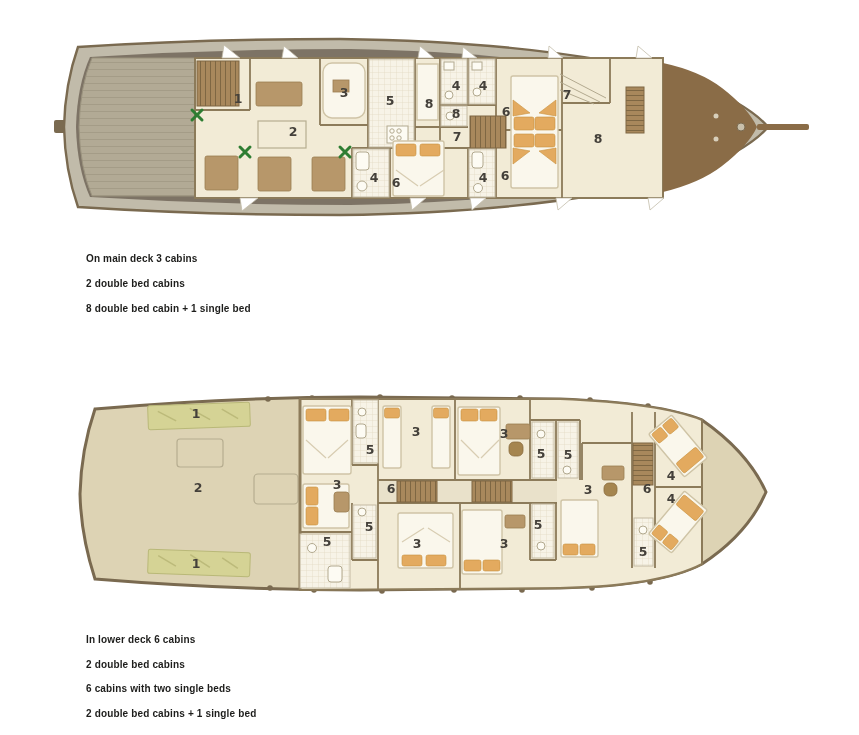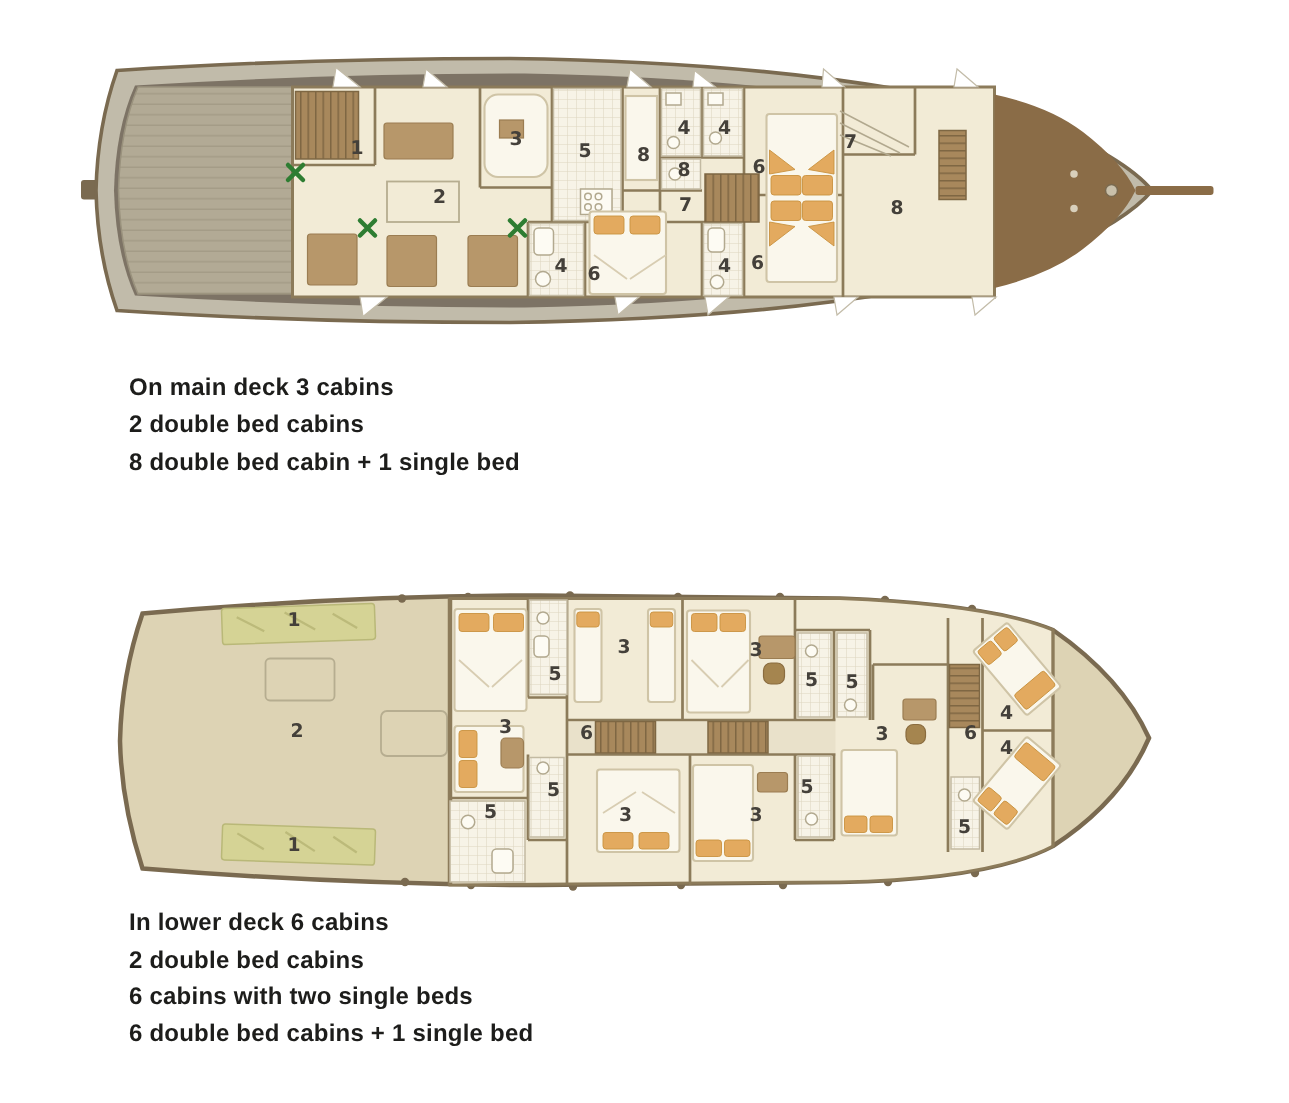--- a/index.html
+++ b/index.html
@@ -5,23 +5,23 @@
   :root{
     --hull-outline:#7a6a50; --hull-rim:#c1bbaa; --side-deck:#7d7365; --stern-planks:#b2aa95;
     --cabin:#f2ebd6; --wall:#8c7b5a; --bow:#8a6c47; --furn:#b7976a; --bed:#faf7ec;
     --pillow:#e3aa5f; --plant:#2e7d32; --lower-hull:#ddd3b4; --mat:#d5d395;
     --stairs:#a8885c; --tile:#f7f3e7; --label:#44403a; --text:#1d1d1b;
   }
   html,body{margin:0;padding:0;background:#fff;}
   .stage{position:relative;width:859px;height:735px;background:#fff;overflow:hidden;
          font-family:"Liberation Sans",sans-serif;}
   .plan-svg{position:absolute;left:0;top:0;}
-  .caption{position:absolute;width:420px;color:var(--text);font-size:16px;line-height:25.2px;letter-spacing:.15px;}
+  .caption{position:absolute;width:420px;color:var(--text);font-size:10px;line-height:25.2px;letter-spacing:.15px;}
   .caption.main{left:86px;top:246px;}
-  .caption.lower{left:86px;top:604px;line-height:24.6px;}
+  .caption.lower{left:86px;top:628px;line-height:24.6px;}
   .cap-title{font-weight:700;}
   .cap-line{font-weight:700;}
   .room-label{font:700 12.5px "DejaVu Sans",sans-serif;fill:var(--label);
               text-anchor:middle;dominant-baseline:central;}
   .hull-rim{fill:var(--hull-rim);stroke:var(--hull-outline);stroke-width:2.4;}
   .walkway{fill:var(--side-deck);}
   .plankdeck{fill:url(#planks);stroke:#9a927d;stroke-width:1;}
   .cabin{fill:var(--cabin);stroke:var(--wall);stroke-width:2;}
   .wall{fill:none;stroke:var(--wall);stroke-width:1.8;}
   .wall-thick{fill:none;stroke:var(--wall);stroke-width:3;}
@@ -345,17 +345,17 @@
         <div class="cap-line">2 double bed cabins</div>
         <div class="cap-line">8 double bed cabin + 1 single bed</div>
       </div>
 </div>
 
 <div class="caption lower">
   <div class="cap-title">In lower deck 6 cabins</div>
   <div>
         <div class="cap-line">2 double bed cabins</div>
         <div class="cap-line">6 cabins with two single beds</div>
-        <div class="cap-line">6 double bed cabins + 1 single bed</div>
+        <div class="cap-line">2 double bed cabins + 1 single bed</div>
       </div>
 </div>
 
 </div>
 
 </body></html>

